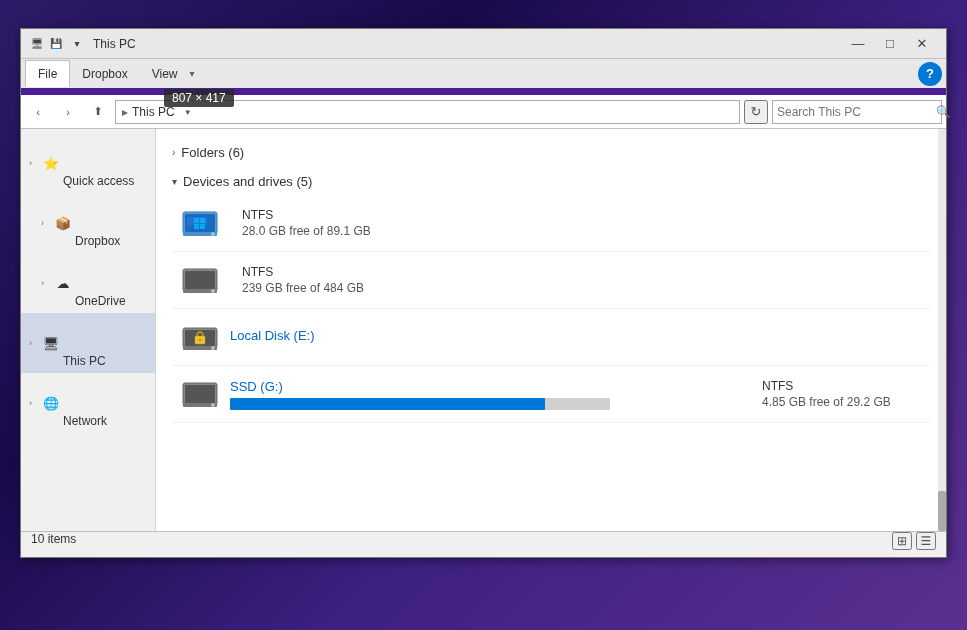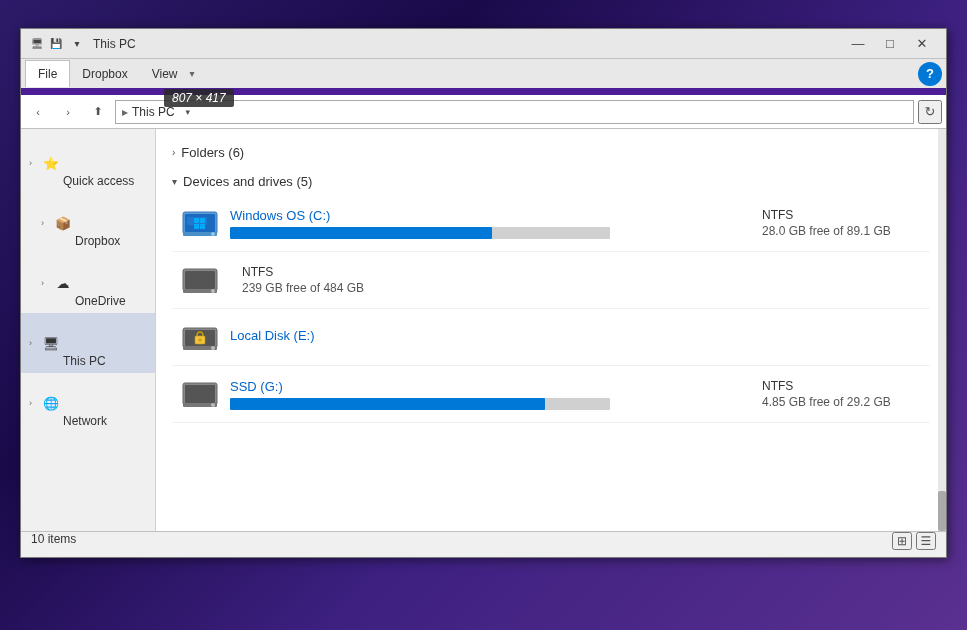--- a/index.html
+++ b/index.html
@@ -125,21 +125,20 @@
     .dim-tooltip {
       position: absolute;
       top: 60px;
       left: 143px;
       background: rgba(40,40,40,0.85);
       color: white;
       font-size: 12px;
       padding: 2px 8px;
       border-radius: 2px;
       z-index: 100;
-      font-style: italic;
     }
 
     
     .address-bar {
       height: 34px;
       background: #fff;
       border-bottom: 1px solid #c0c0c0;
       display: flex;
       align-items: center;
       padding: 0 4px;
@@ -397,20 +396,24 @@
     <button class="nav-btn">›</button>
     <button class="nav-btn">⬆</button>
 
     <div class="address-path">
       <span style="color:#666;">▸</span>
       <span>This PC</span>
       <span class="address-dropdown">▾</span>
     </div>
     <button class="address-refresh">↻</button>
 
+    <div class="search-box">
+      <input class="search-input" type="text" placeholder="Search This PC" style="">
+      <span class="search-icon-btn">🔍</span>
+    </div>
   </div>
 
   <div class="dim-tooltip">807 × 417</div>
 
   <div class="main-area">
 
     <div class="sidebar">
 
       <div class="sidebar-item">
         <span class="sidebar-chevron">›</span>
@@ -465,26 +468,20 @@
               <rect x="2" y="26" width="34" height="4" rx="1" fill="#4a8fc8"></rect>
               <circle cx="32" cy="28" r="2" fill="#90c8e8"></circle>
               <rect x="6" y="11" width="20" height="8" rx="1" fill="#2a82d8" opacity="0.6"></rect>
 
               <rect x="13" y="12" width="5" height="5" rx="0.5" fill="#00b0ff" opacity="0.9"></rect>
               <rect x="19" y="12" width="5" height="5" rx="0.5" fill="#00b0ff" opacity="0.9"></rect>
               <rect x="13" y="18" width="5" height="5" rx="0.5" fill="#00b0ff" opacity="0.9"></rect>
               <rect x="19" y="18" width="5" height="5" rx="0.5" fill="#00b0ff" opacity="0.9"></rect>
             </svg>
           </div>
-          <div class="drive-info">
-            <div class="drive-name">Windows OS (C:)</div>
-            <div class="drive-progress-bar">
-              <div class="drive-progress-fill" style="width:69%;"></div>
-            </div>
-          </div>
           <div class="drive-meta">
             <div class="drive-fs">NTFS</div>
             <div class="drive-space">28.0 GB free of 89.1 GB</div>
           </div>
         </div>
 
         <div class="drive-item">
           <div class="drive-icon">
             <svg width="38" height="34" viewBox="0 0 38 34">
               <rect x="2" y="6" width="34" height="22" rx="2" fill="#888" stroke="#666" stroke-width="1"></rect>

